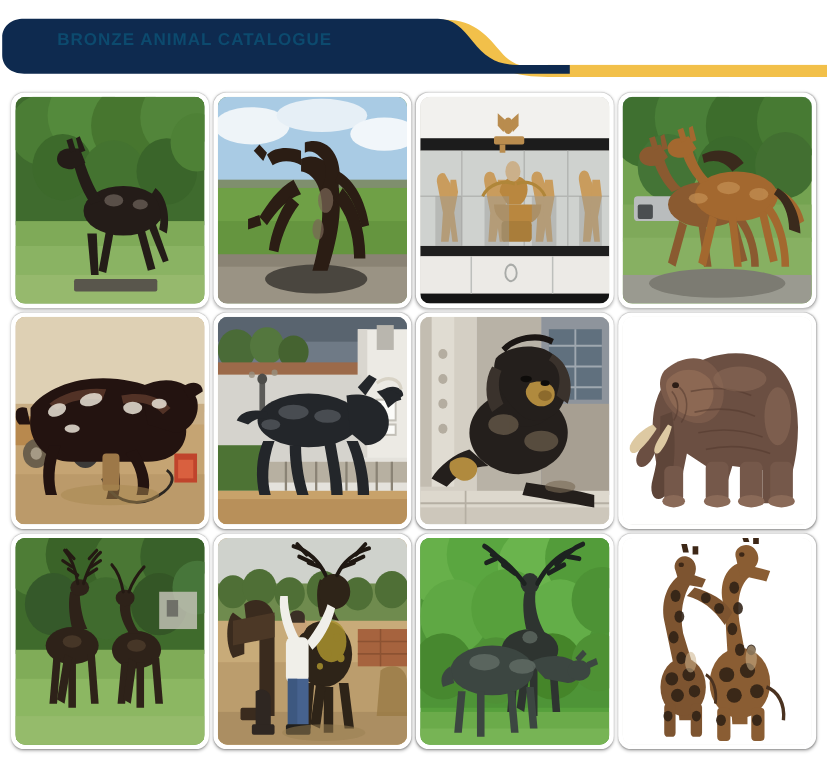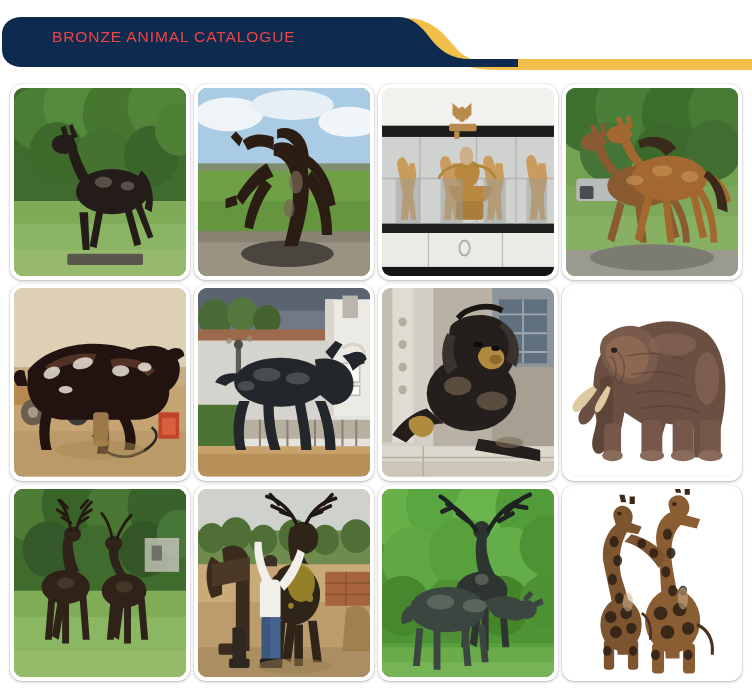--- a/index.html
+++ b/index.html
@@ -38,23 +38,23 @@
     width: 752px;
     height: 78px;
     display: block;
   }
 
   .header-title {
     position: absolute;
     left: 52px;
     top: 27px;
     font-size: 15.5px;
-    font-weight: normal;
+    font-weight: bold;
     letter-spacing: 0.9px;
-    color: #ef4444;
+    color: #0c4a6e;
     white-space: nowrap;
     line-height: 20px;
     z-index: 3;
   }
 
   
   .grid {
     position: absolute;
     left: 0;
     top: 78px;

